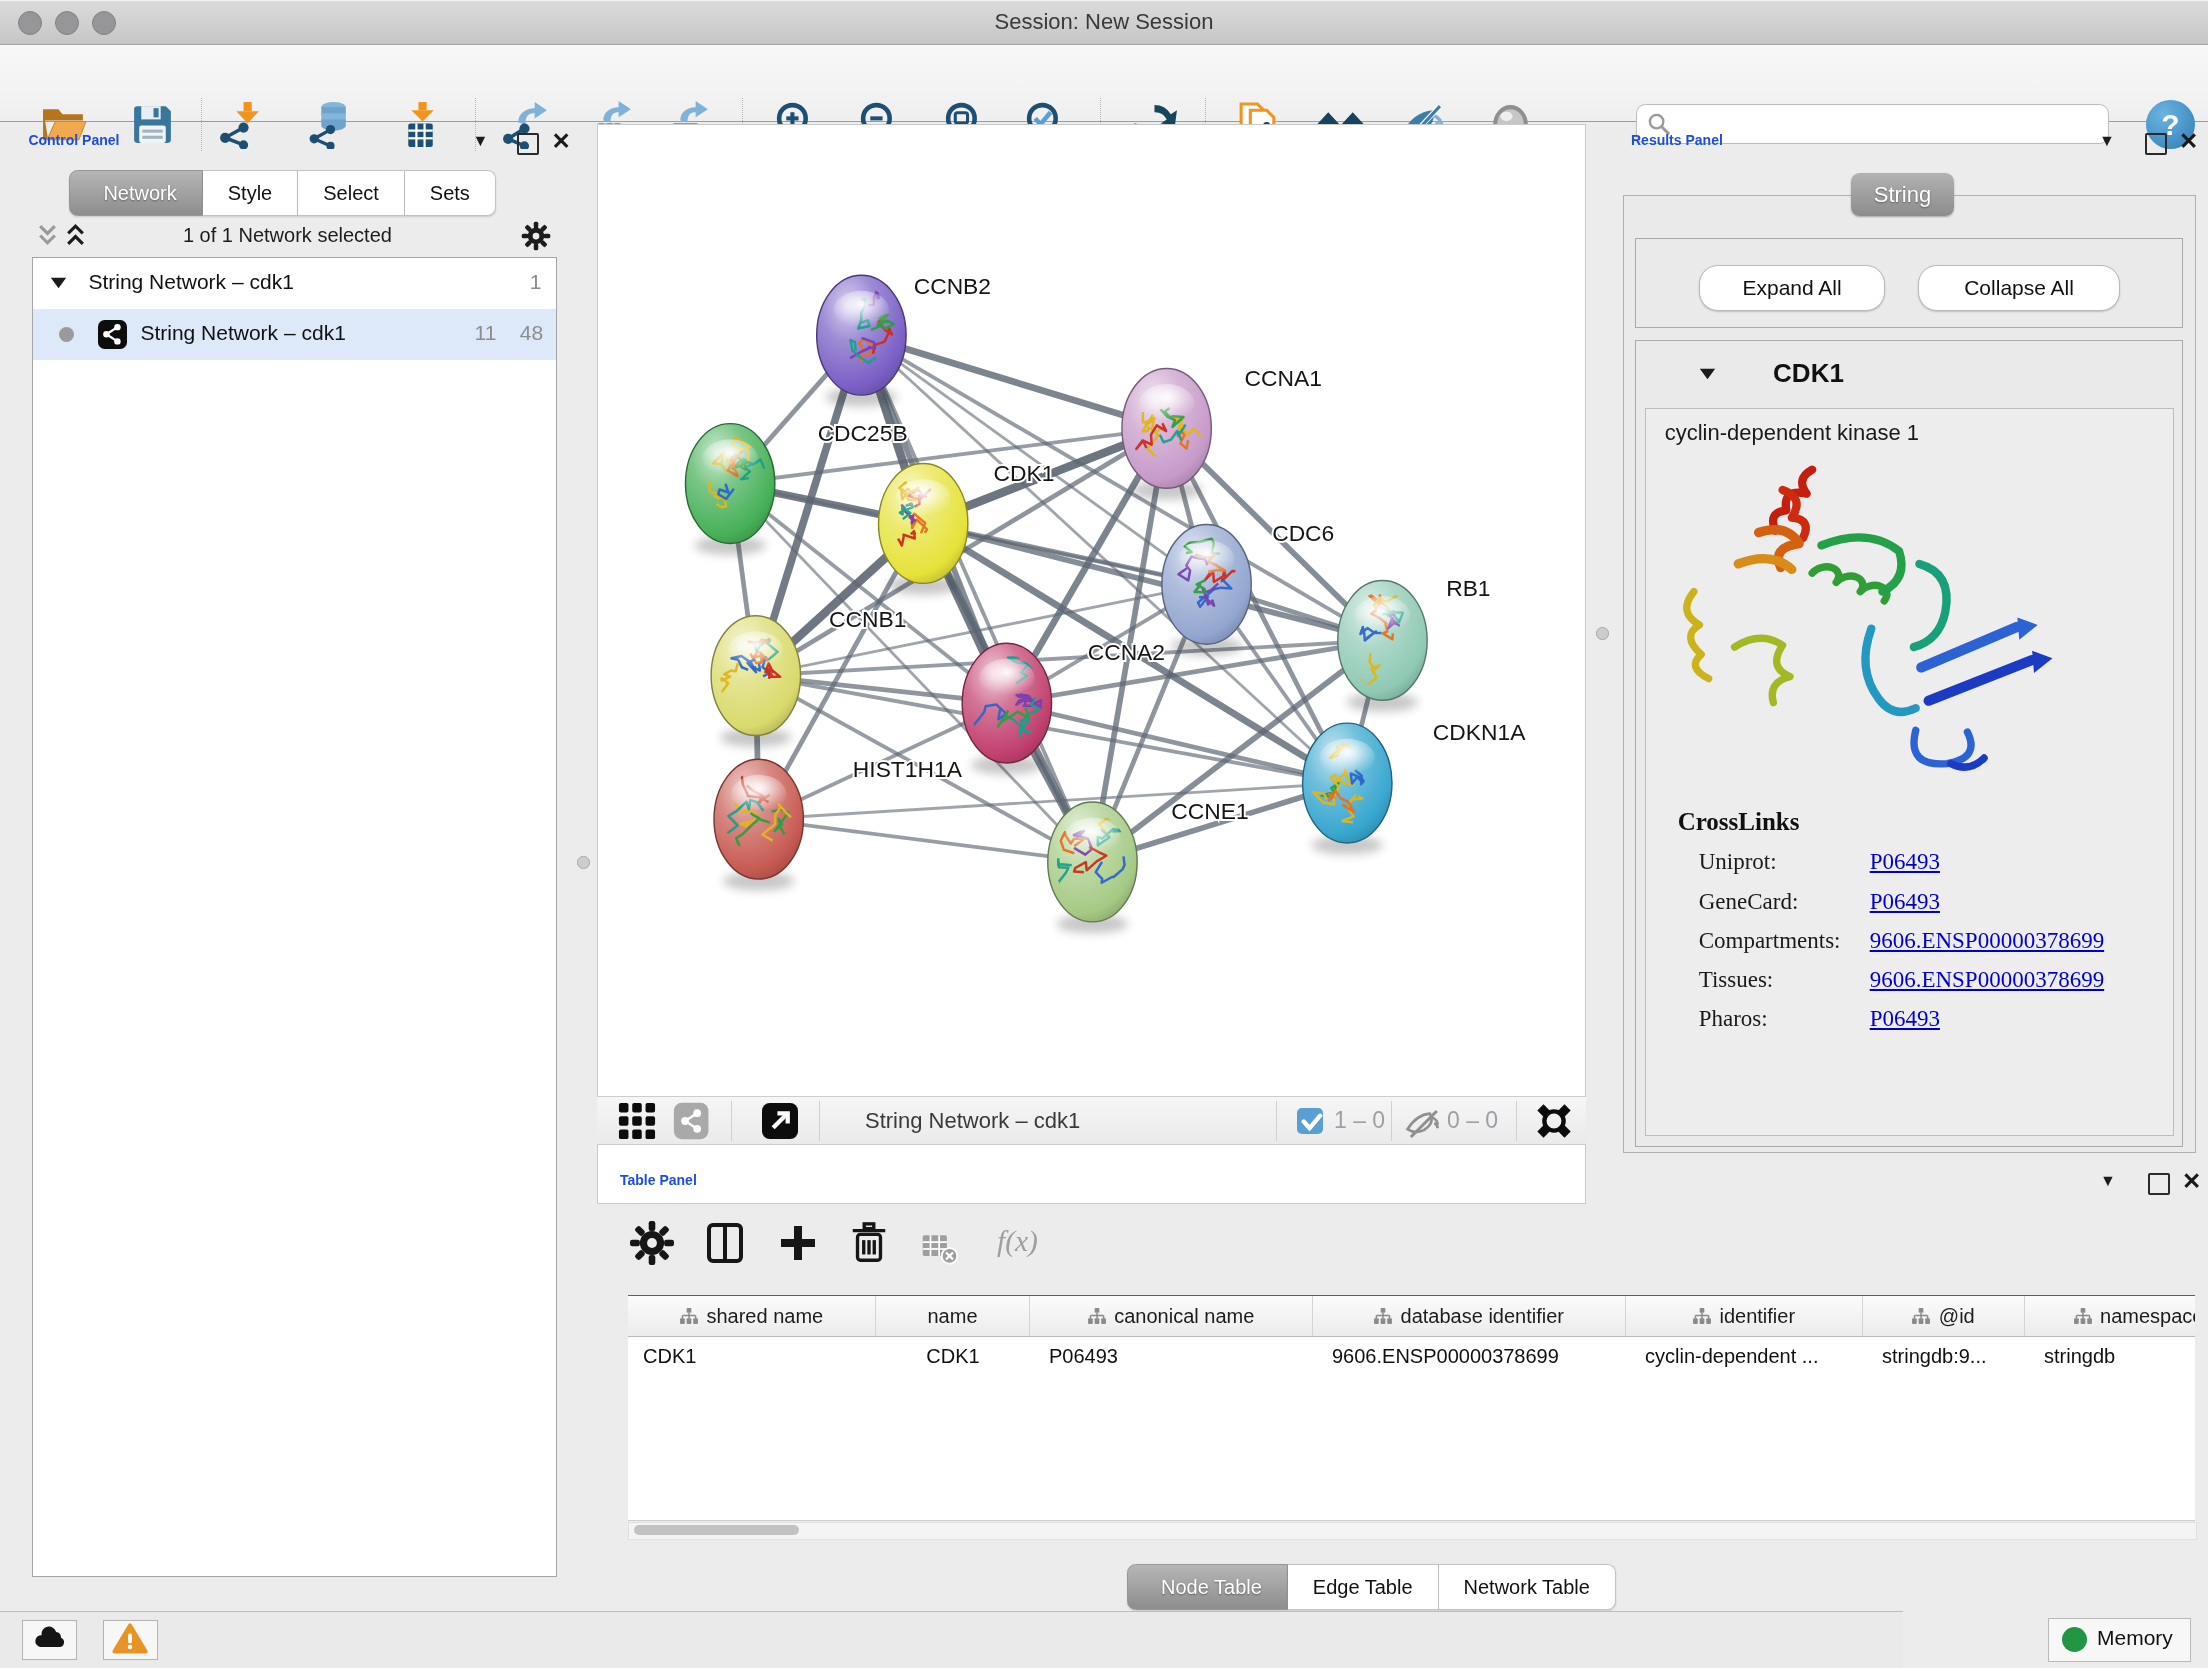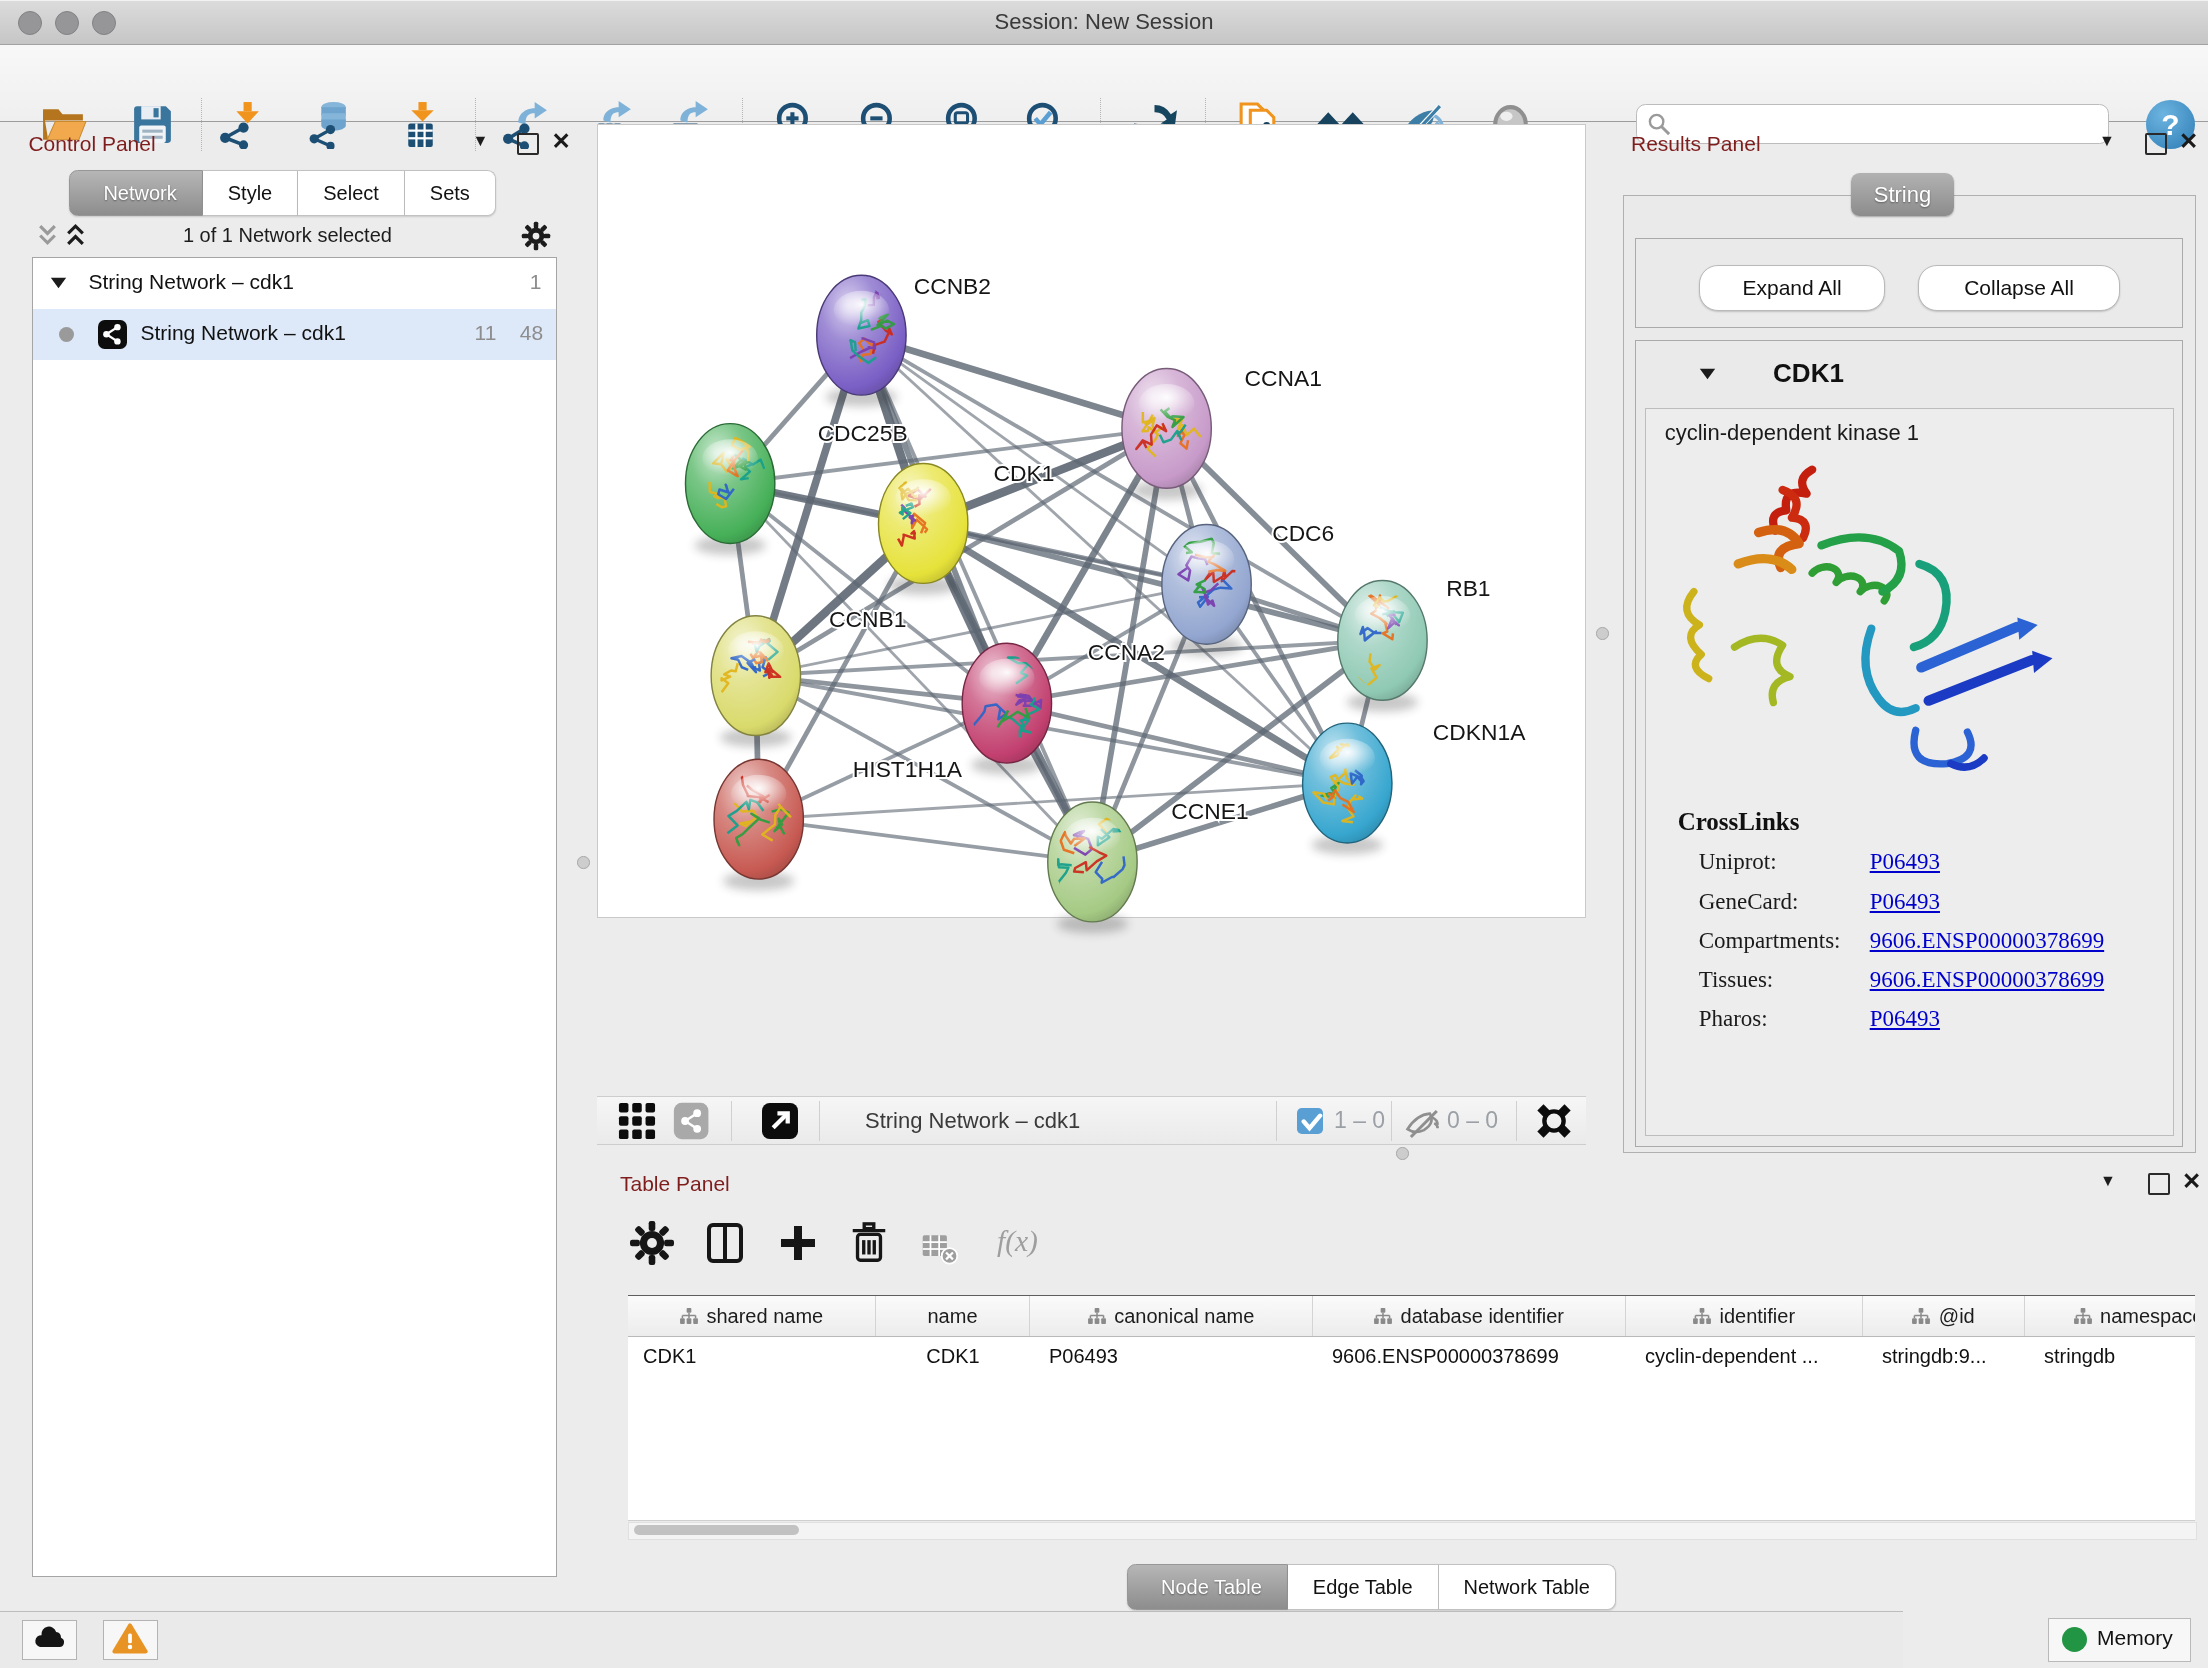--- a/index.html
+++ b/index.html
@@ -19,41 +19,41 @@
   .tbsep{position:absolute;top:53px;width:0;height:53px;border-left:1.9px dotted #b5b5b5;}
   #search-box{left:1636px;top:59px;width:473px;height:40px;background:#fff;border:1.9px solid #bcbcbc;
     border-radius:9.5px;box-sizing:border-box;}
   #search-box svg{position:absolute;left:9.5px;top:6.7px;width:25px;height:25px;}
   #search-box input{position:absolute;left:42px;top:1.9px;width:418px;height:32px;border:none;outline:none;
     font-size:20px;background:transparent;}
   #help-btn{left:2146px;top:55px;width:49px;height:49px;border-radius:50%;
     background:radial-gradient(circle at 35% 30%,#6cb4e0,#2e7cb5);color:#fff;font-size:30px;font-weight:bold;
     text-align:center;line-height:49px;}
   
-  .phdr-title{font-size:21px;color:#7f1d1d;}
+  .phdr-title{font-size:14px;color:#1d4ed8;font-weight:bold;}
   .ph-ic{position:absolute;color:#222;}
   .tri{font-size:16px;color:#1d1d1d;}
   .flo{width:18px;height:18px;border:2.4px solid #2a2a2a;border-radius:1.9px;}
   .clo{font-size:23px;font-weight:bold;color:#1a1a1a;}
   
   .seg{display:flex;}
   .seg .seg-tab{height:44px;line-height:44px;padding:0 25px;background:#fff;border:1px solid #c2c2c2;
     border-left:none;color:#111;font-size:20px;box-shadow:0 1px 1.9px rgba(0,0,0,.15);}
   .seg .seg-tab:first-child{border-left:1px solid #c2c2c2;border-radius:8.6px 0 0 8.6px;padding-left:33px;}
   .seg .seg-tab:last-child{border-radius:0 8.6px 8.6px 0;}
   .seg .seg-tab.active{background:linear-gradient(#b6b6b6,#8d8d8d);color:#fff;
     text-shadow:0 1px 1.9px rgba(0,0,0,.4);border-color:#979797;}
   
   #ctrl-tree{left:32px;top:257px;width:525px;height:1320px;background:#fff;border:1px solid #a5a5a5;box-sizing:border-box;}
   .tree-row{position:relative;height:51px;font-size:21px;color:#111;}
   .tree-row .cnt{position:absolute;color:#8d8d8d;}
   #tree-row-child{background:#dde8f9;}
   .badge{position:absolute;border-radius:6.7px;background:#0d0d0d;}
   
-  #net-canvas{left:597px;top:124px;width:989px;height:794px;background:#fff;
+  #net-canvas{left:597px;top:124px;width:989px;height:1080px;background:#fff;
     border:1px solid #c9c9c9;box-sizing:border-box;}
   #net-footer{left:597px;top:1096px;width:989px;height:49px;background:linear-gradient(#f6f6f6,#eaeaea);
     border-top:1px solid #cdcdcd;border-bottom:1px solid #cdcdcd;box-sizing:border-box;}
   .ftsep{position:absolute;top:3.8px;height:40px;width:0;border-left:1px solid #d0d0d0;}
   .ftico{position:absolute;top:4.8px;width:38px;height:38px;}
   .ftico svg{width:100%;height:100%;}
   .ftcount{position:absolute;top:9.5px;font-size:23px;color:#9aa0a6;}
   #nf-title{position:absolute;left:268px;top:10.5px;font-size:22px;color:#3a3a3a;}
   #nf-check{position:absolute;left:700px;top:10.5px;width:26px;height:26px;background:#5a9fd4;border-radius:4.8px;}
   .handle{position:absolute;width:10.5px;height:10.5px;border-radius:50%;background:#cdcdcd;border:1px solid #a8a8a8;}

